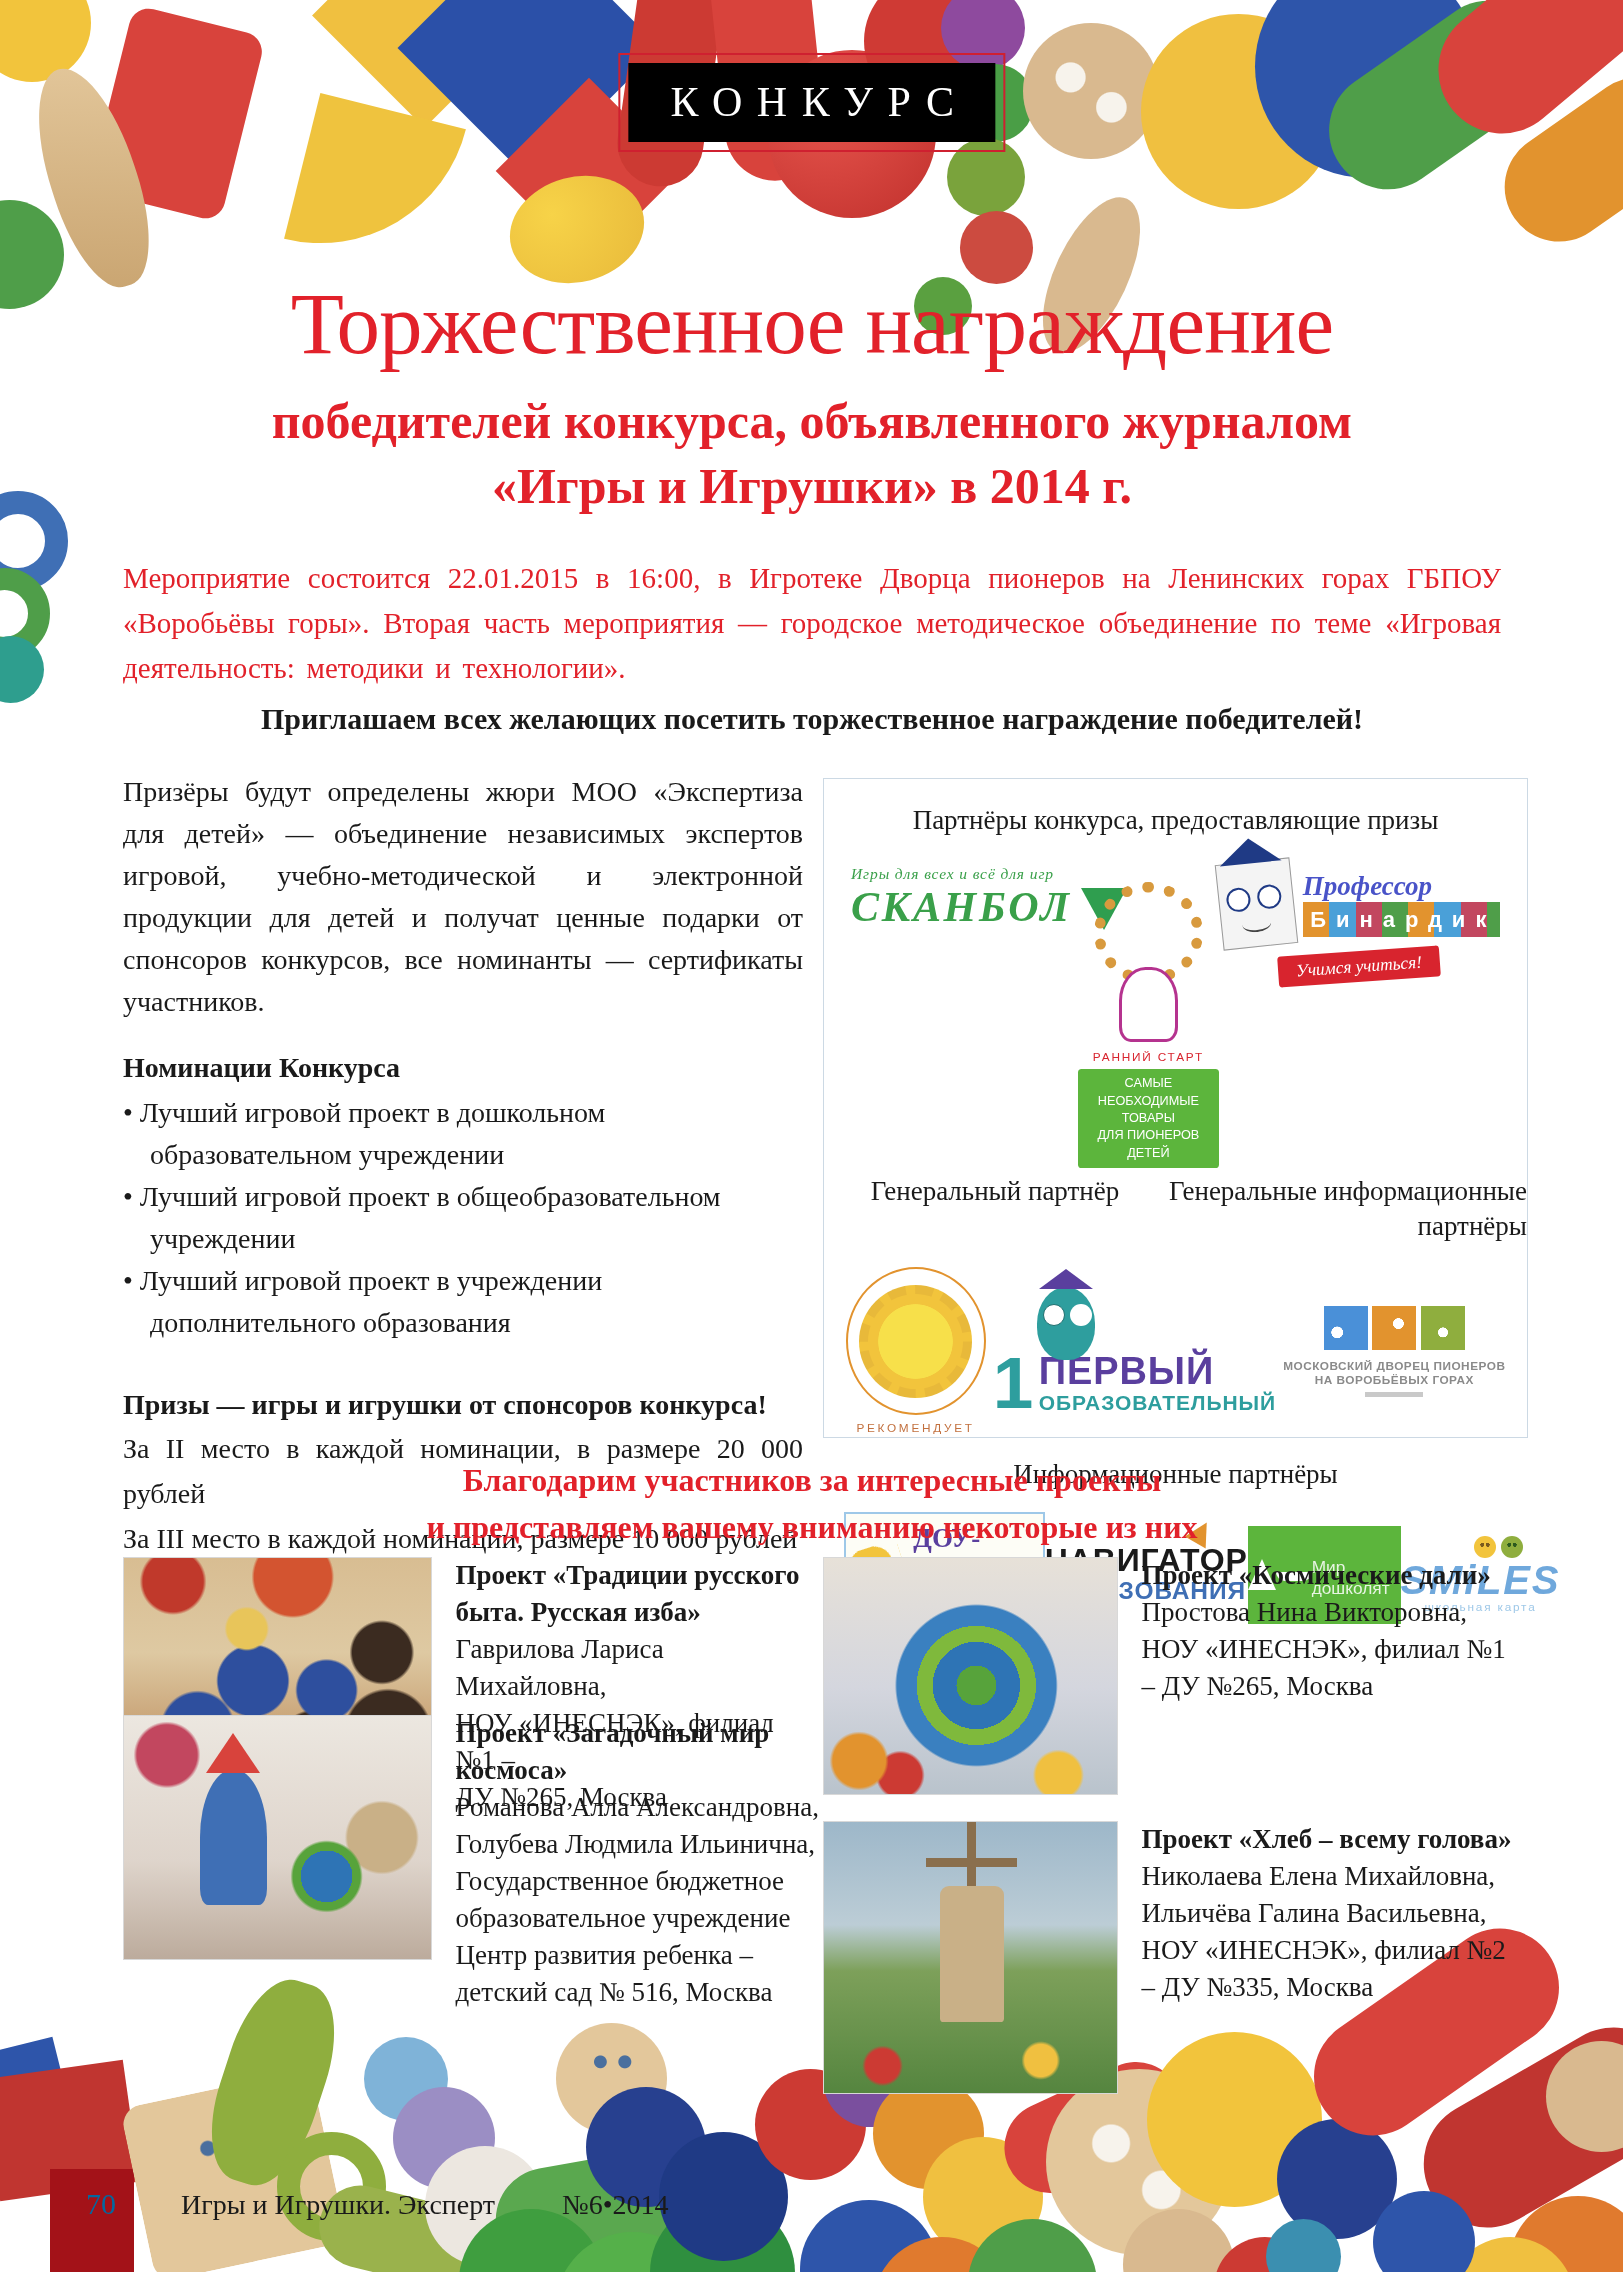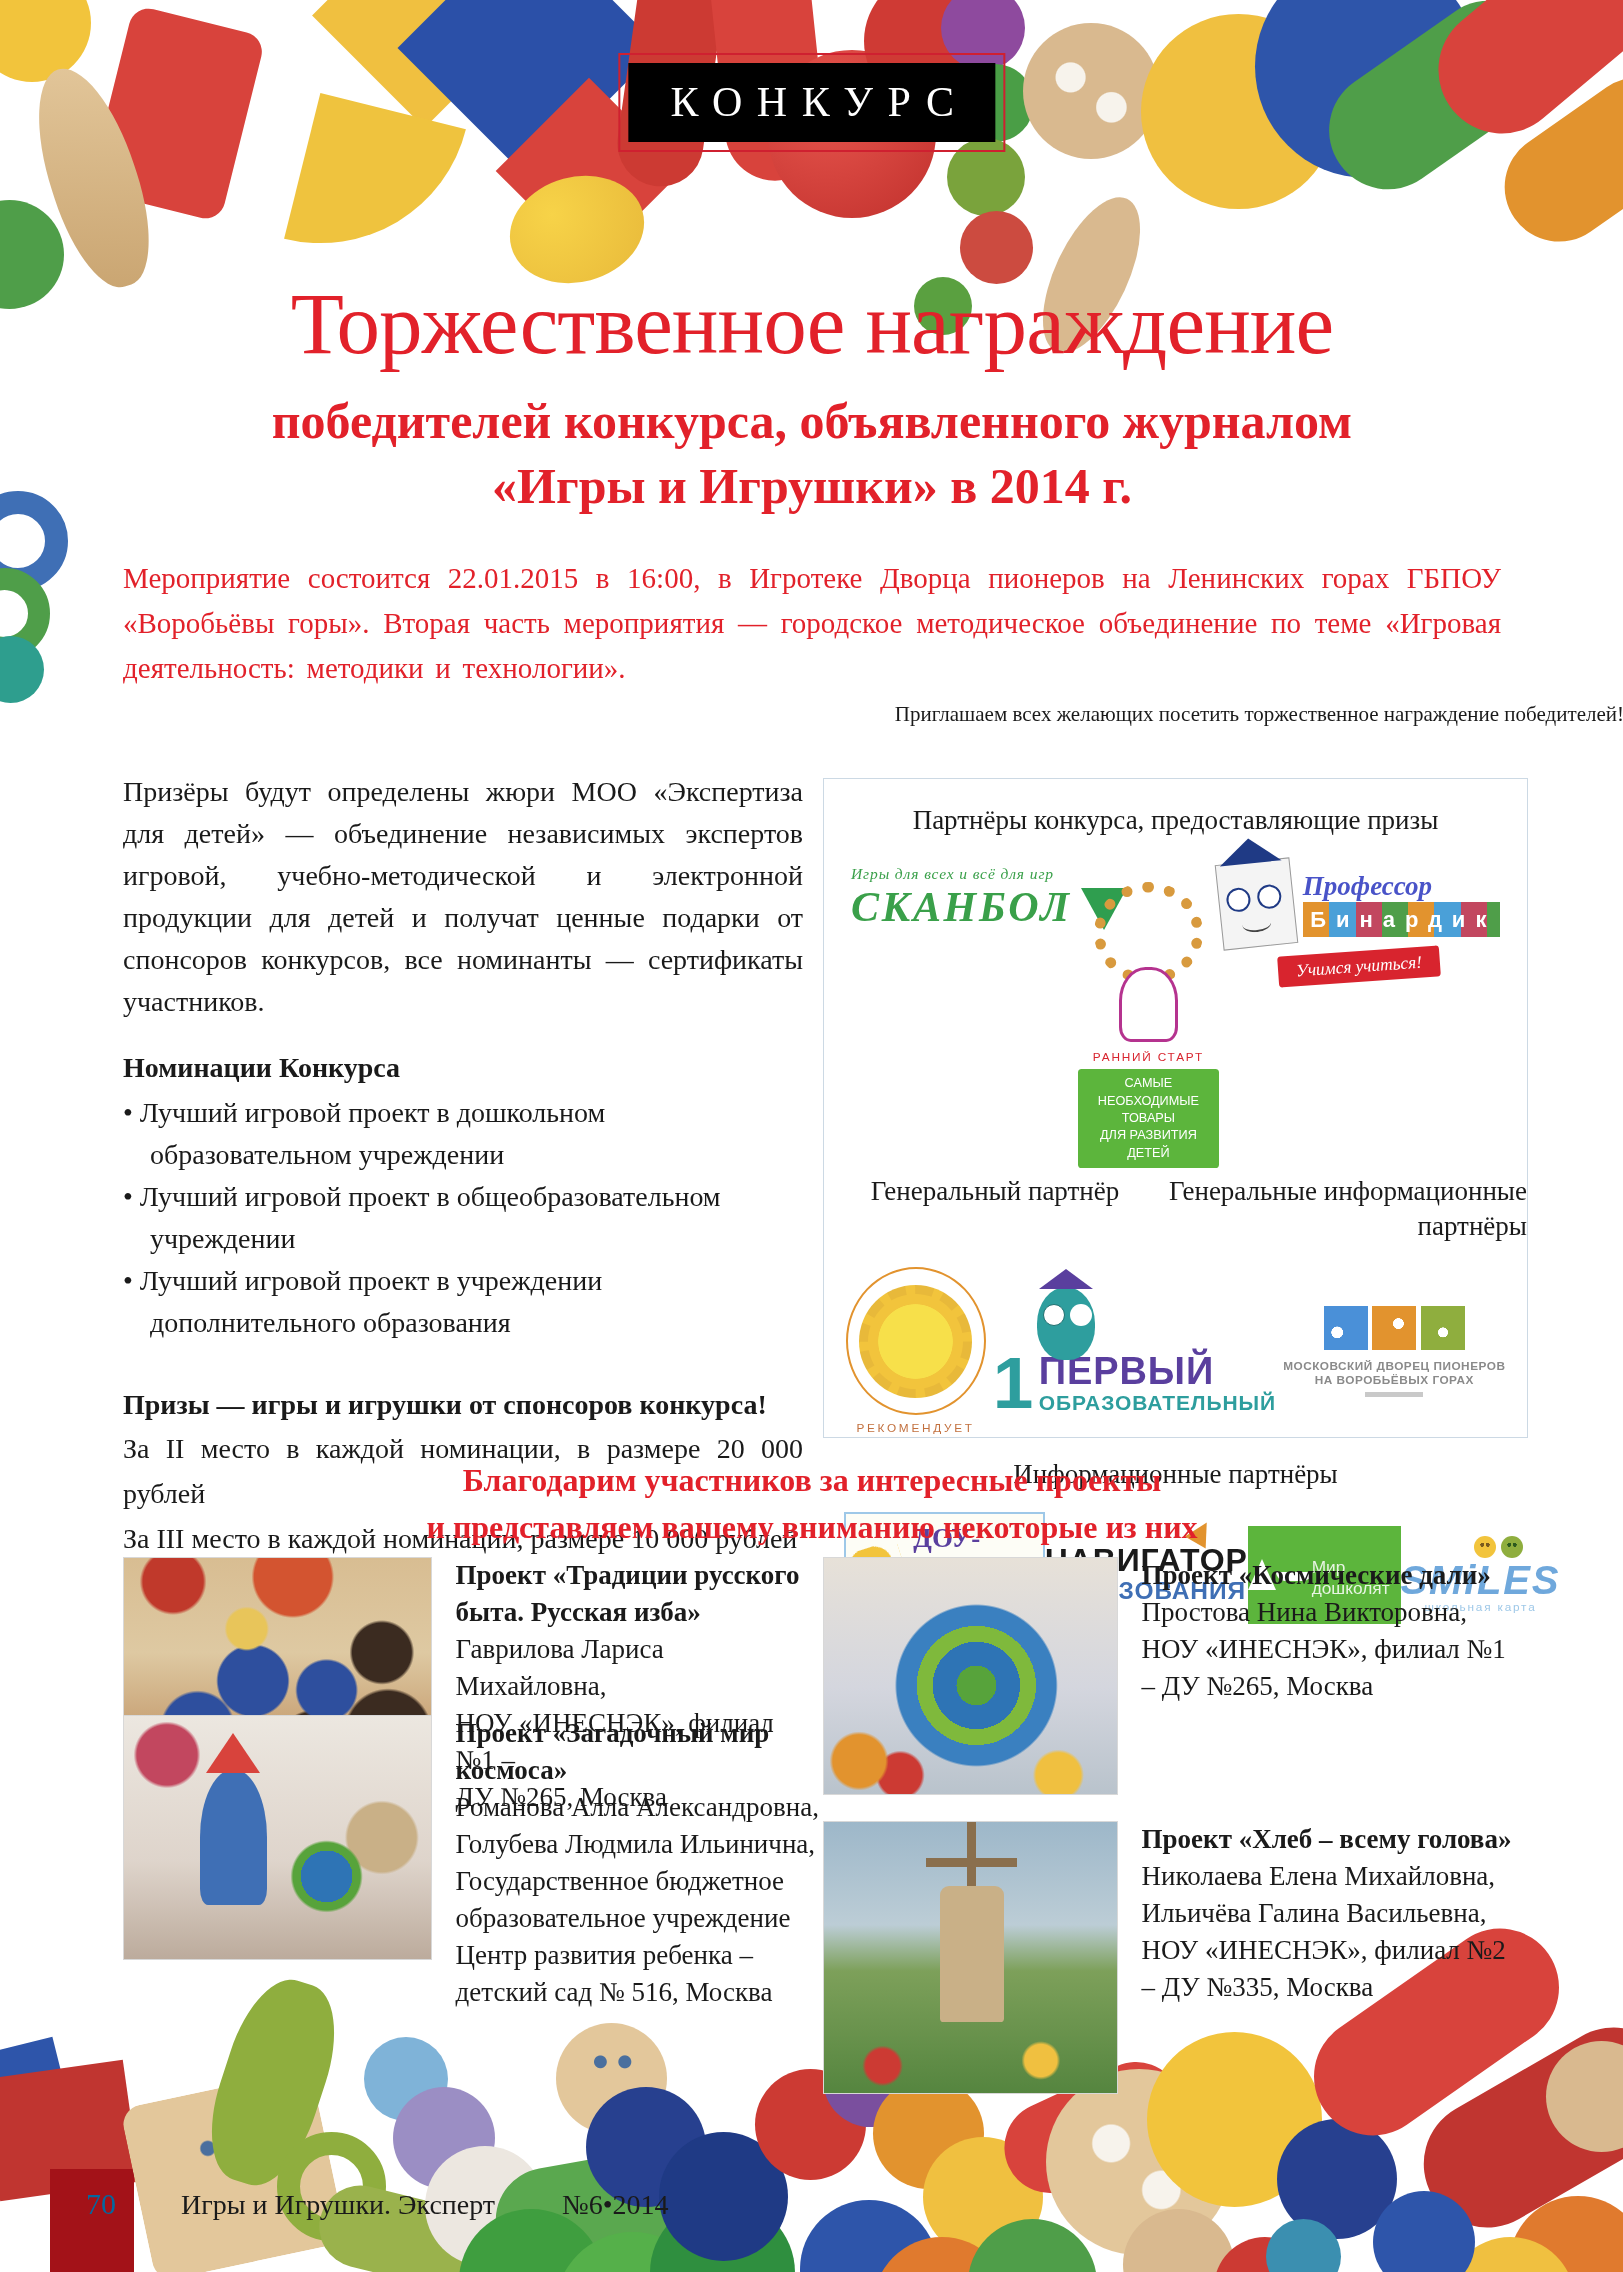--- a/index.html
+++ b/index.html
@@ -21,22 +21,22 @@
               padding:14.5px 27px 16.4px 42px;white-space:nowrap;}
 
   
   .main-title{position:absolute;top:273px;left:0;width:100%;text-align:center;
               color:#e2212a;font-size:87px;letter-spacing:-0.9px;z-index:3;}
   .sub-title{position:absolute;top:389px;left:0;width:100%;text-align:center;
              color:#e2212a;font-size:50px;font-weight:bold;line-height:65px;z-index:3;}
 
   .intro-para{position:absolute;top:556px;left:123px;width:1378px;color:#e2212a;
               font-size:29px;line-height:45px;text-align:justify;word-spacing:4.5px;z-index:3;}
-  .invitation{position:absolute;top:702px;left:0;width:100%;text-align:right;
-              font-size:21px;font-weight:normal;z-index:3;}
+  .invitation{position:absolute;top:702px;left:0;width:100%;text-align:center;
+              font-size:30px;font-weight:bold;z-index:3;}
 
   
   .left-col{position:absolute;top:771px;left:123px;width:680px;font-size:28px;line-height:42px;z-index:3;}
   .left-col p{margin:0;text-align:justify;}
   .heading{font-weight:bold;margin:23.6px 0 0 0;}
   ul.bullets{list-style:none;margin:3.6px 0 0 0;padding:0;}
   ul.bullets li{padding-left:27px;text-indent:-27px;}
   ul.bullets li::before{content:"\2022\00a0";}
   .prize-line{margin:0;line-height:45px;}
 
@@ -256,21 +256,21 @@
           <span class="skanbol-name">СКАНБОЛ</span>
           <span class="skanbol-tri"></span>
         </div>
       </div>
       <div class="logo-ranniy sans">
         <div class="ranniy-wreath"></div>
         <div class="ranniy-body"></div>
         <div class="ranniy-name">РАННИЙ СТАРТ</div>
         <div class="ranniy-banner">
           <div>САМЫЕ НЕОБХОДИМЫЕ ТОВАРЫ</div>
-          <div>ДЛЯ РАЗВИТИЯ ДЕТЕЙ</div>
+          <div>ДЛЯ ПИОНЕРОВ ДЕТЕЙ</div>
         </div>
       </div>
       <div class="logo-binardik">
         <div class="binardik-top">
           <div class="binardik-book">
             <div class="binardik-cap"></div>
             <div class="binardik-eye e1"></div>
             <div class="binardik-eye e2"></div>
             <div class="binardik-smile"></div>
           </div>

